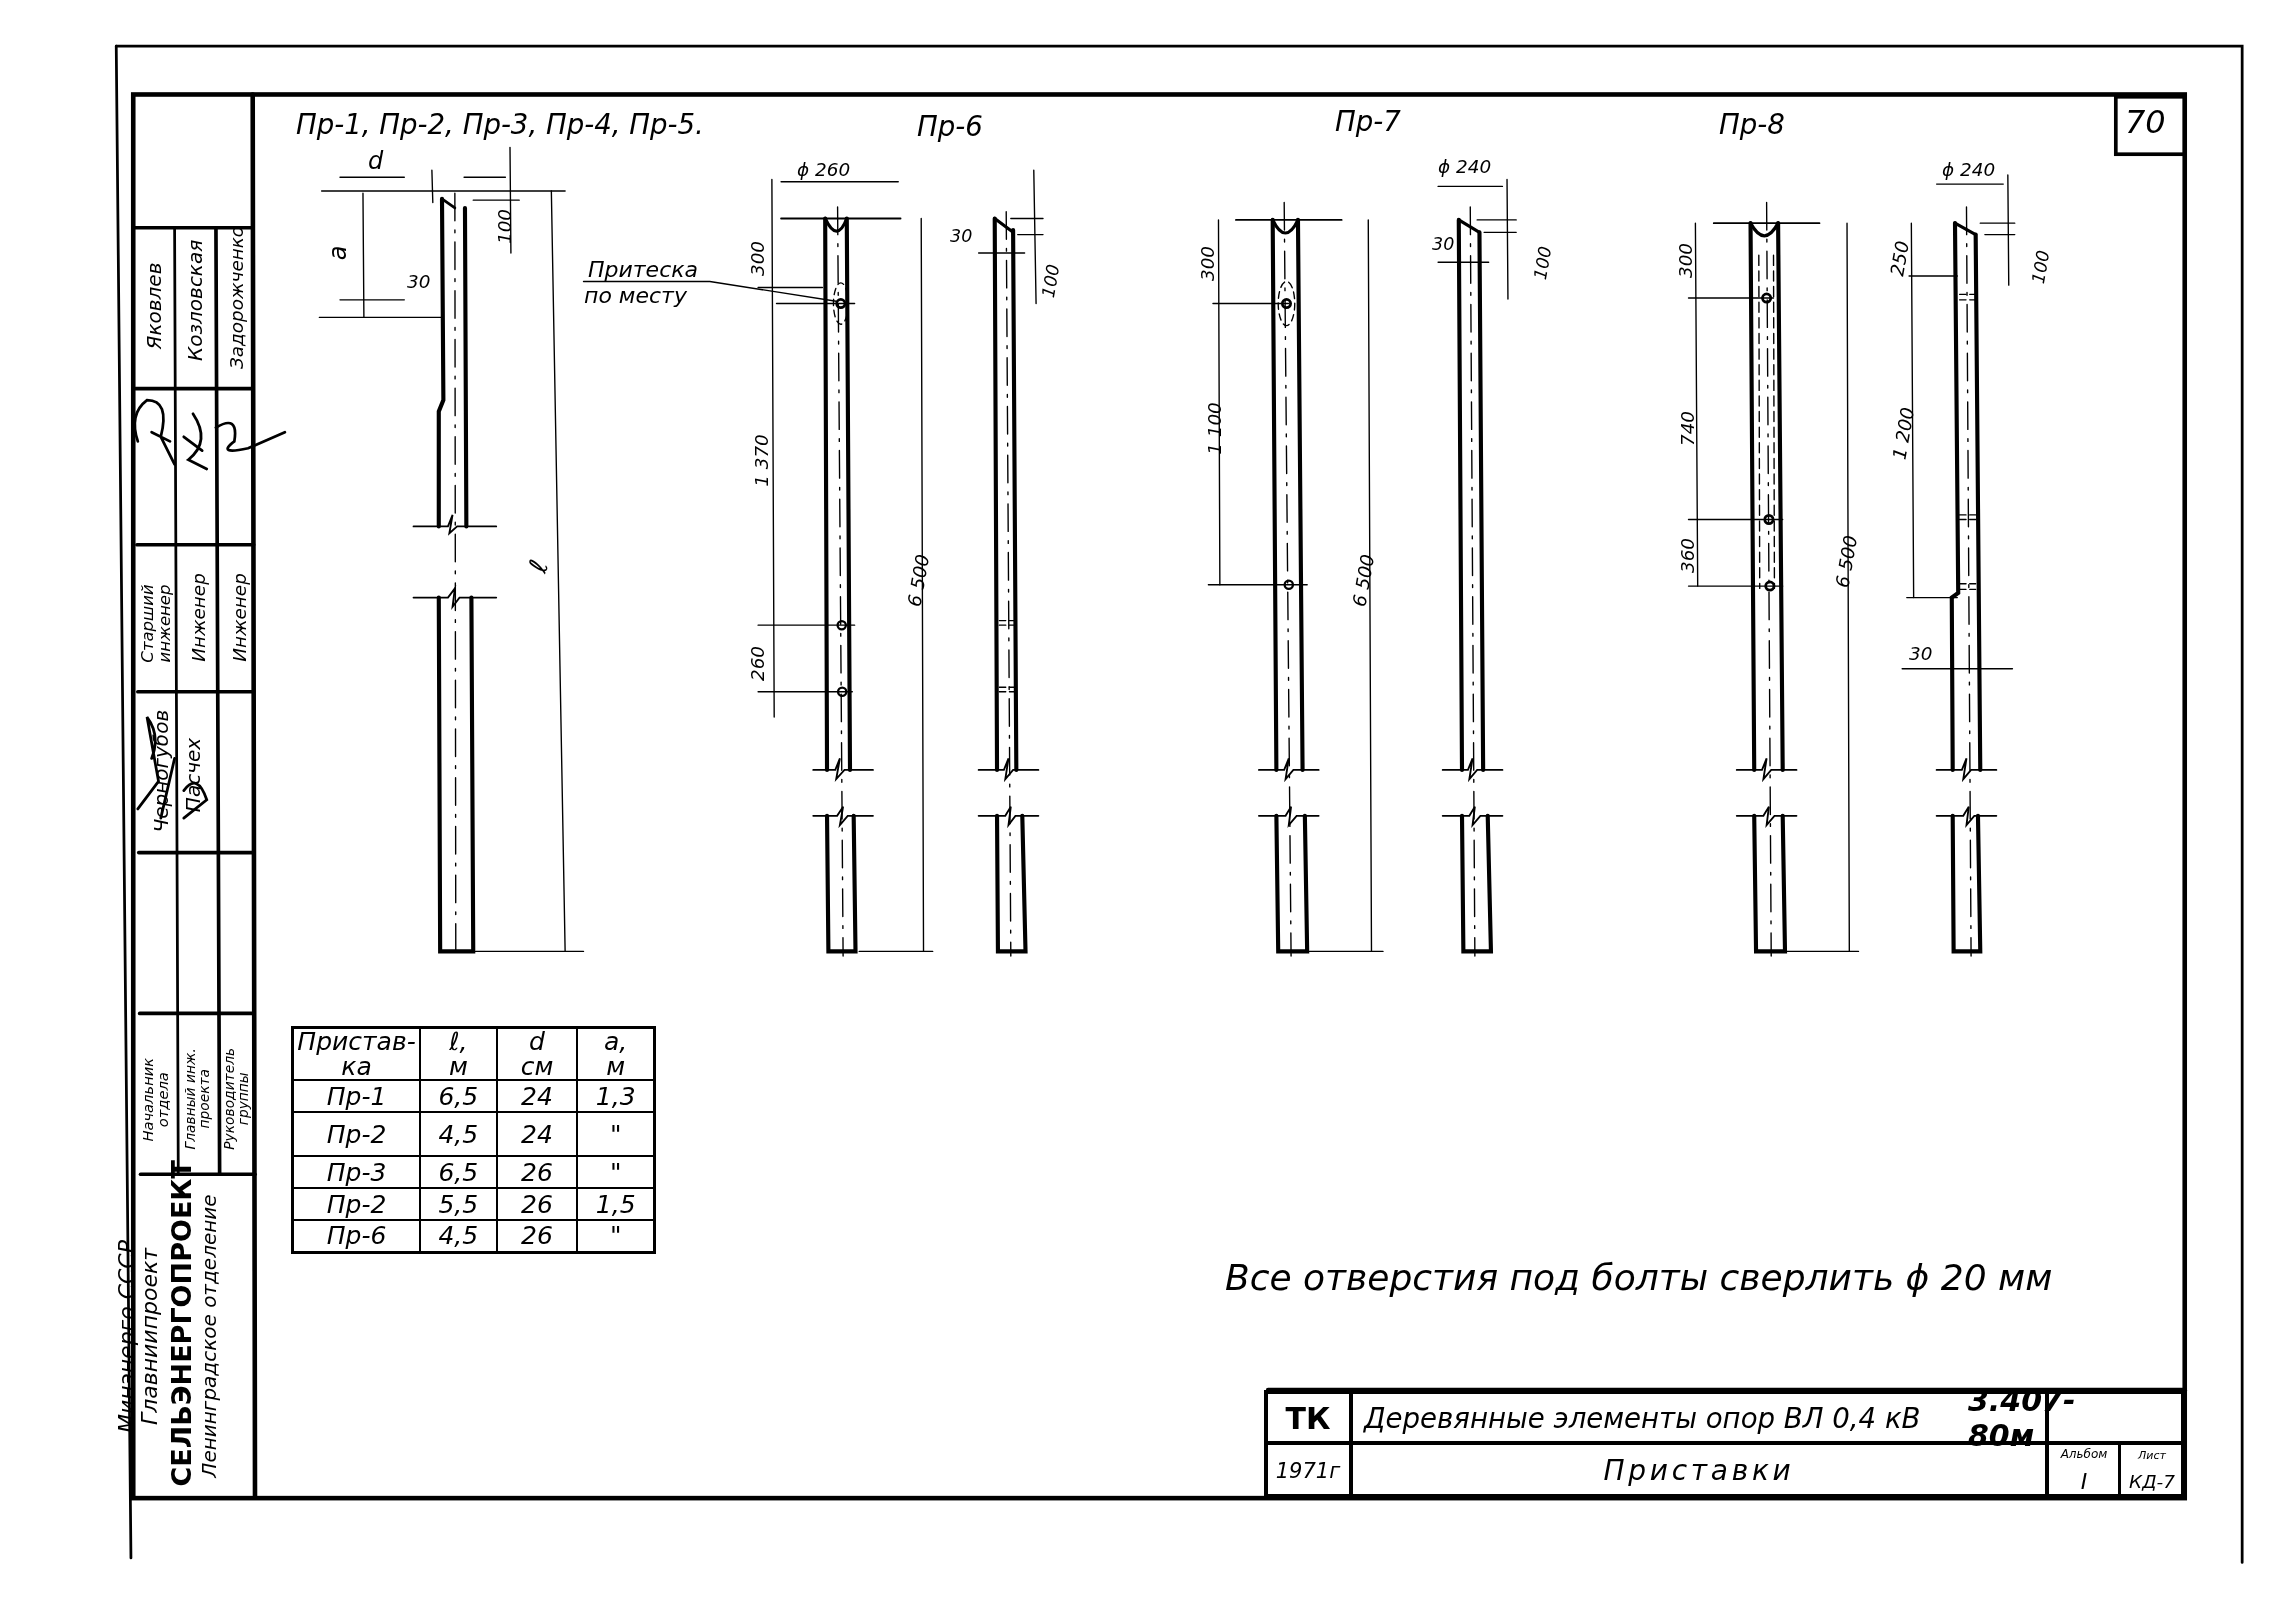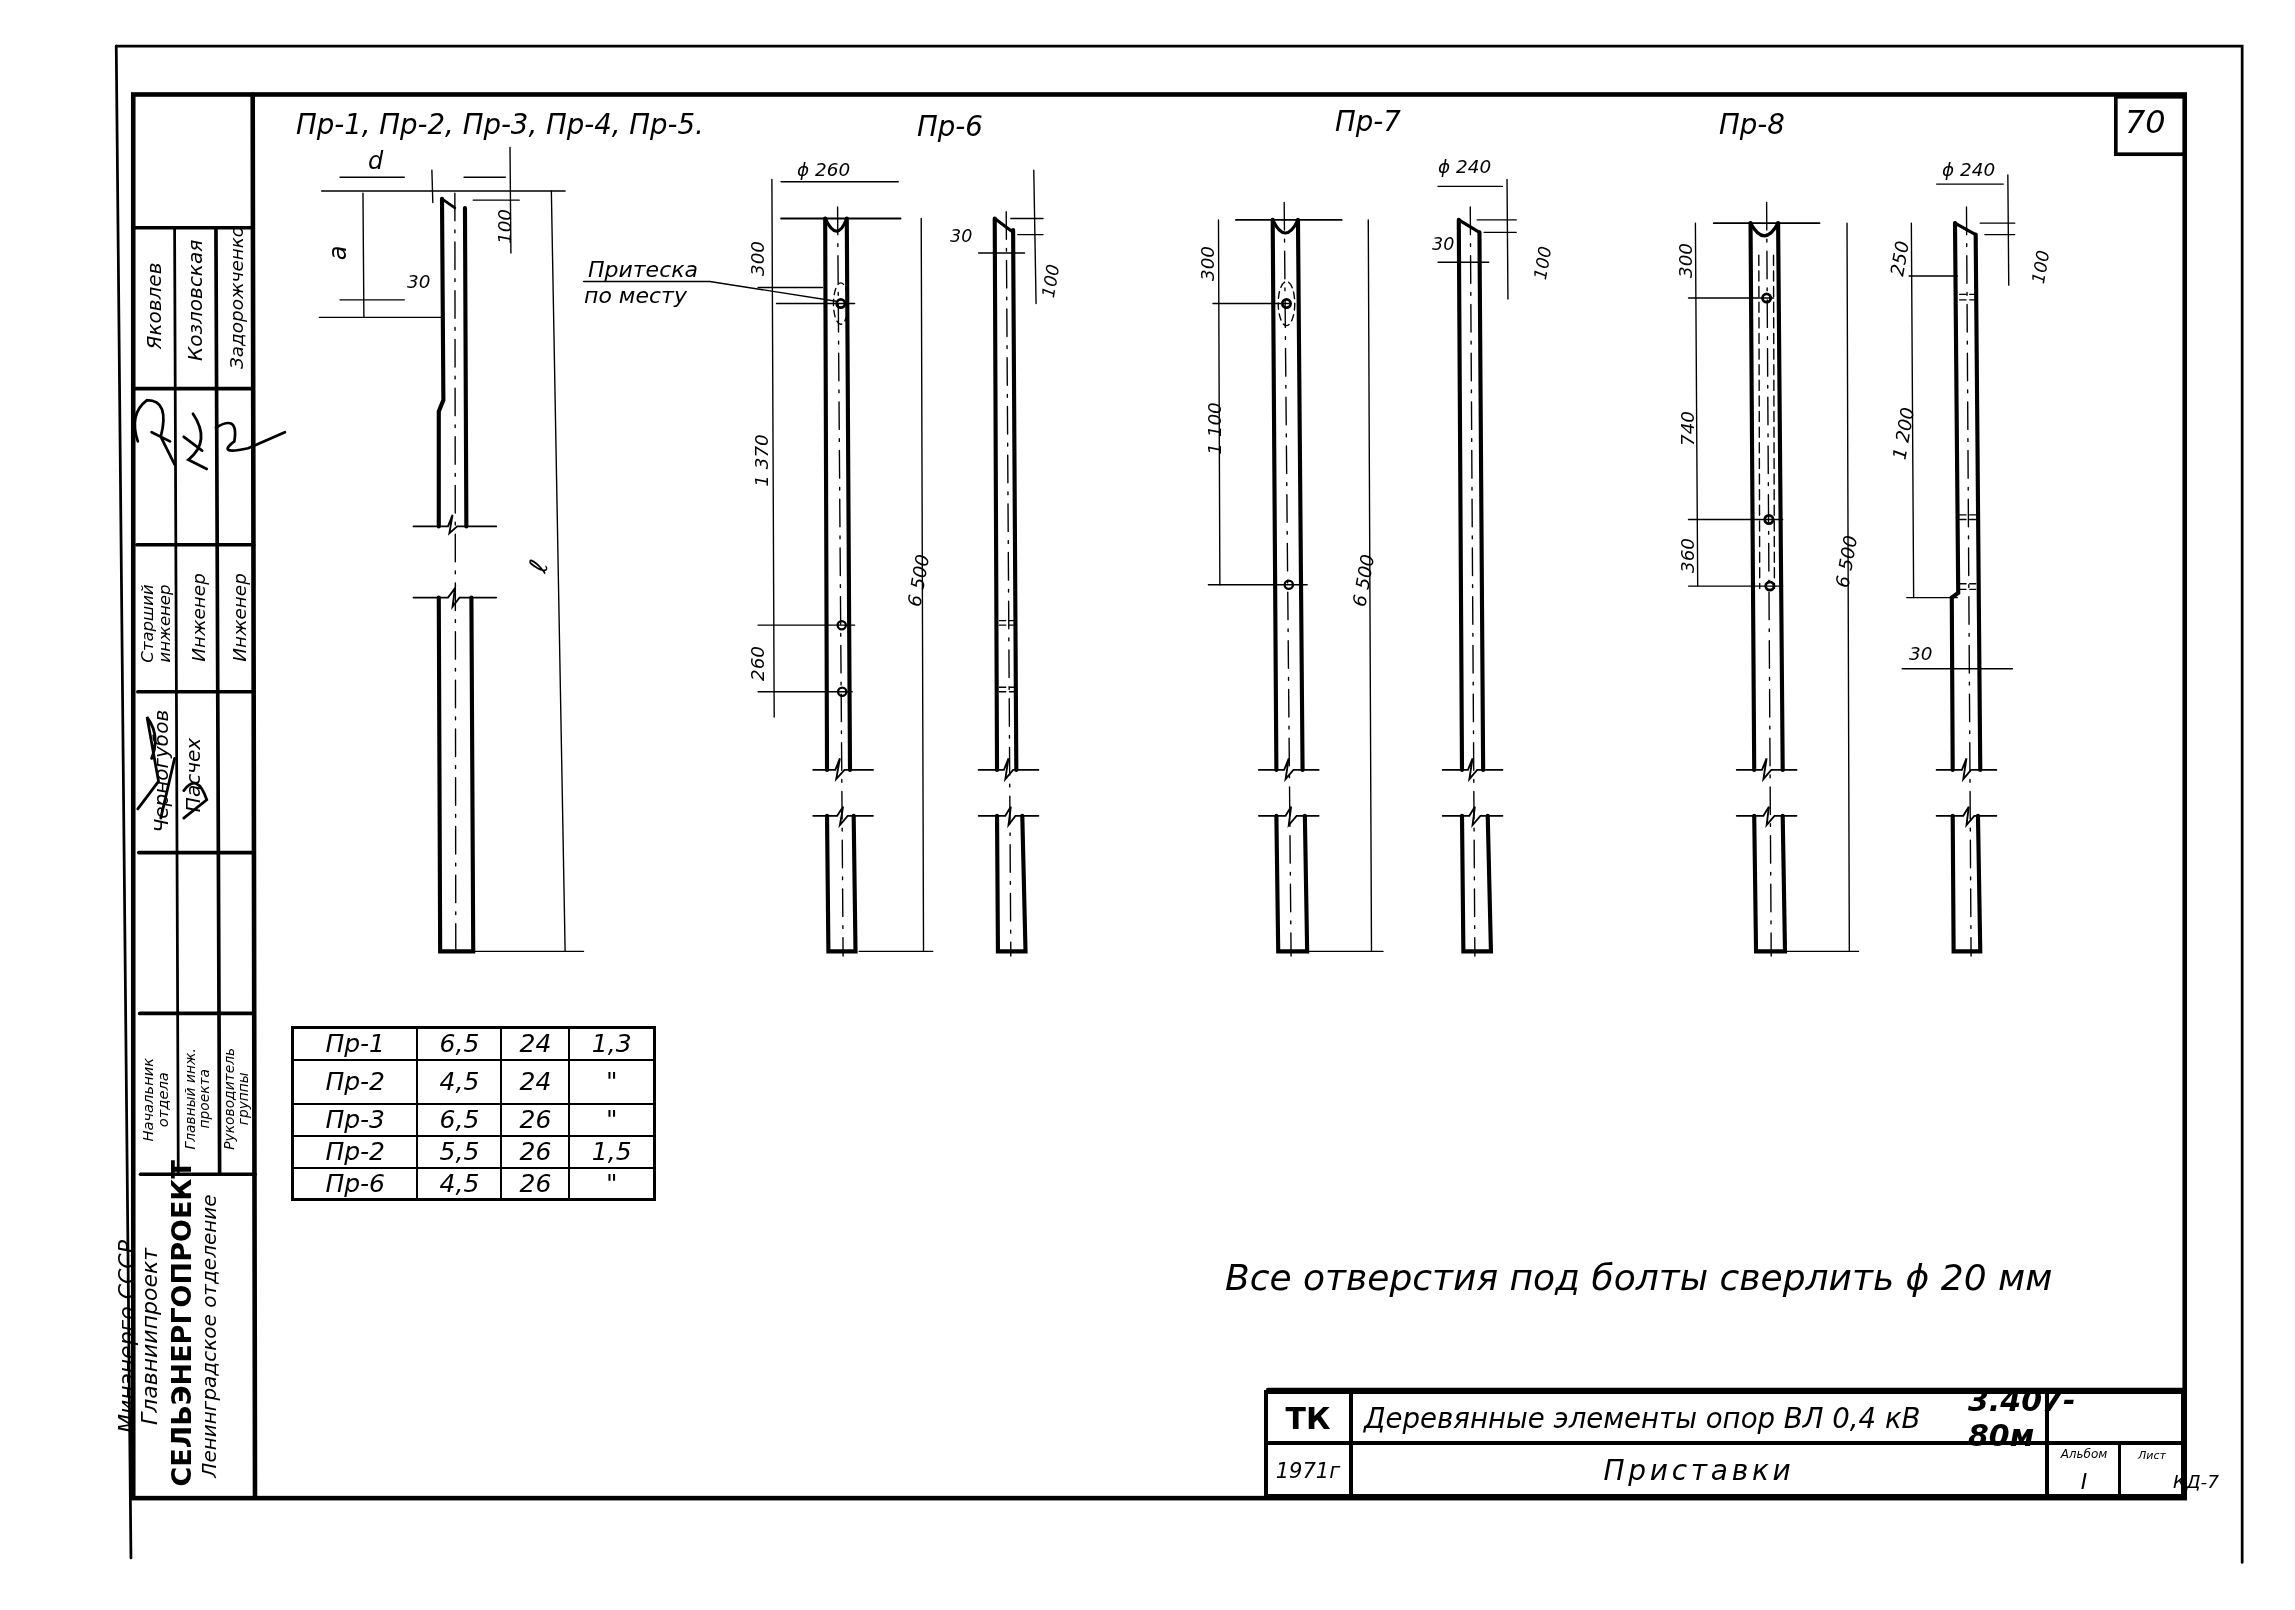--- a/index.html
+++ b/index.html
@@ -204,20 +204,26 @@
 <div class="vt" style="left:1670px;top:418px;font-size:18.4px;transform:rotate(-90deg);">740</div>
 <div class="vt" style="left:1670px;top:545px;font-size:18.4px;transform:rotate(-90deg);">360</div>
 <div class="vt" style="left:1820px;top:551px;font-size:18.4px;transform:rotate(-80deg);">6 500</div>
 <div class="vt" style="left:1882px;top:248px;font-size:18.4px;transform:rotate(-80deg);">250</div>
 <div class="vt" style="left:1877px;top:423px;font-size:18.4px;transform:rotate(-80deg);">1 200</div>
 <div class="abs hand" style="left:1909px;top:643px;font-size:18.4px;">30</div>
 <div class="vt" style="left:2024px;top:257px;font-size:17.5px;transform:rotate(-80deg);">100</div>
 
 <table class="spec" style="left:291px;top:1026px;width:365px;">
   <tbody>
+      <tr style="height:47px;">
+    <td style="width:124px;"><span>Пристав-</span><br><span>ка</span></td>
+    <td style="width:74px;"><span>ℓ,</span><br><span>м</span></td>
+    <td style="width:78px;"><span>d</span><br><span>см</span></td>
+    <td style="width:74px;"><span>a,</span><br><span>м</span></td>
+  </tr>
   <tr style="height:32px;">
     <td>Пр-1</td>
     <td>6,5</td>
     <td>24</td>
     <td>1,3</td>
   </tr>
   <tr style="height:44px;">
     <td>Пр-2</td>
     <td>4,5</td>
     <td>24</td>
@@ -283,14 +289,14 @@
 <div class="abs" style="left:2118px;top:1441px;width:2.8px;height:57px;background:#000;"></div>
 
 <div class="tb-cell" style="left:1268px;top:1395px;width:80px;height:46px;font-size:30px;font-style:normal;font-weight:bold;">ТК</div>
 <div class="tb-cell" style="left:1268px;top:1445px;width:80px;height:51px;font-size:21px;">1971г</div>
 <div class="tb-cell" style="left:1353px;top:1395px;width:692px;height:46px;font-size:27.6px;justify-content:flex-start;padding-left:11px;box-sizing:border-box;">Деревянные элементы опор ВЛ 0,4 кВ</div>
 <div class="tb-cell" style="left:1353px;top:1445px;width:692px;height:51px;font-size:28px;letter-spacing:3.7px;">Приставки</div>
 <div class="tb-cell" style="left:1968px;top:1395px;width:133px;height:46px;font-size:30px;font-weight:bold;">3.407-80м</div>
 <div class="tb-cell" style="left:2050px;top:1444px;width:68px;height:20.7px;font-size:12px;">Альбом</div>
 <div class="tb-cell" style="left:2050px;top:1466px;width:68px;height:30px;font-size:22px;">I</div>
 <div class="tb-cell" style="left:2121px;top:1444px;width:62px;height:23px;font-size:11px;text-align:right;">Лист</div>
-<div class="tb-cell" style="left:2121px;top:1467px;width:62px;height:28.5px;font-size:18.4px;margin-left:44px;">КД-7</div>
+<div class="tb-cell" style="left:2121px;top:1467px;width:62px;height:28.5px;font-size:18.4px;">КД-7</div>
 
 
 </body></html>

